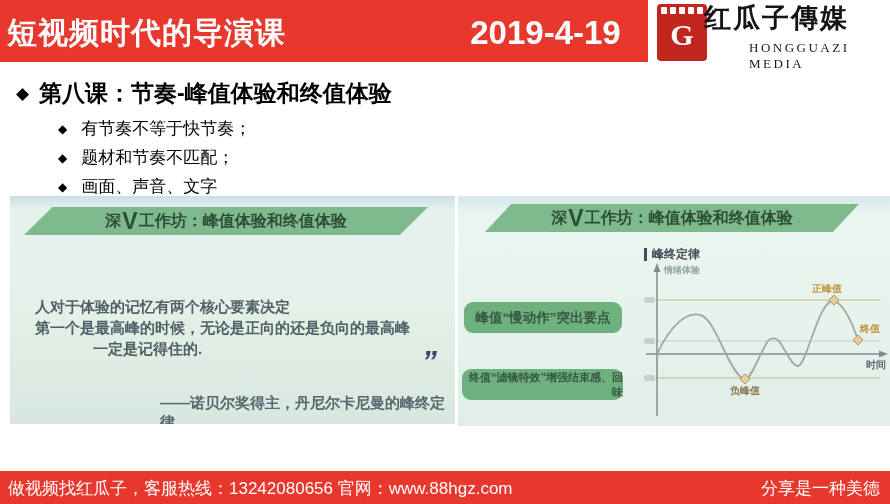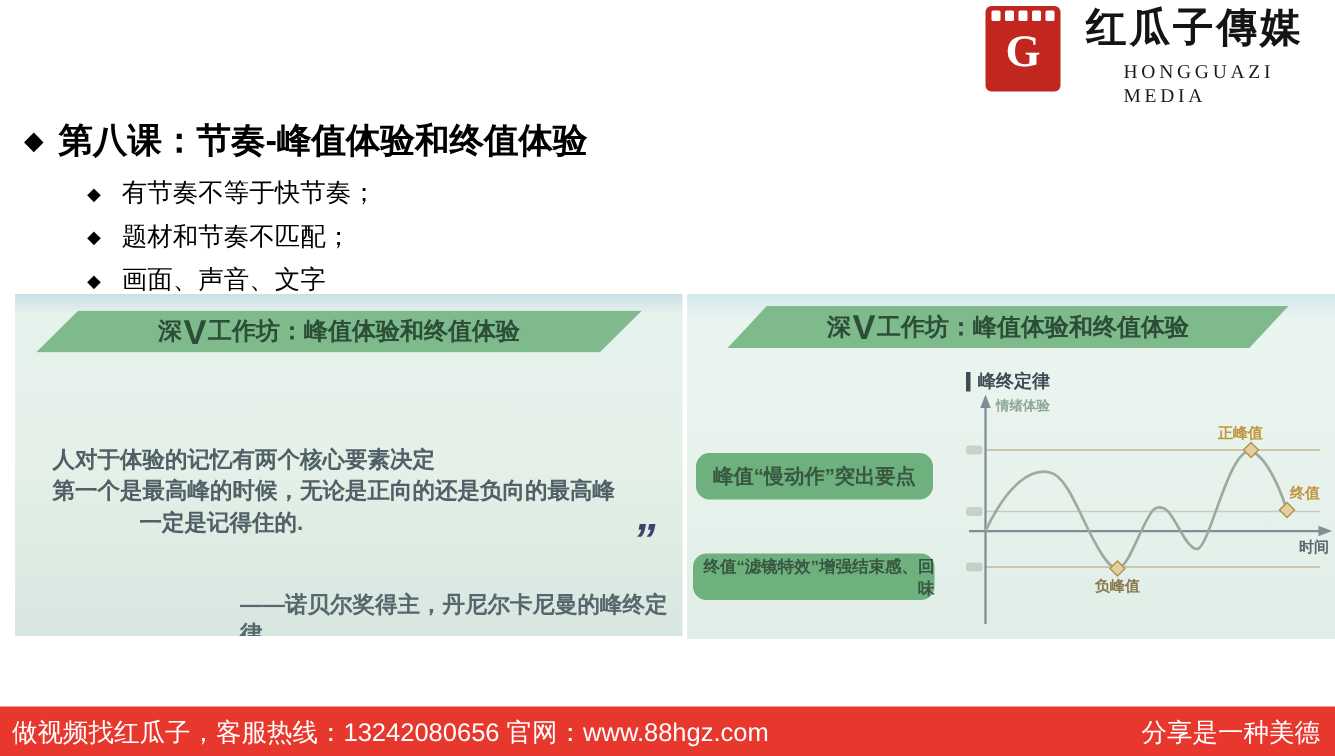--- a/index.html
+++ b/index.html
@@ -10,21 +10,21 @@
   .top-banner { position:absolute; left:0; top:0; width:648px; height:62px; background:#e8372c; }
   .top-title { position:absolute; left:7px; top:13px; color:#ffffff; font-size:30px; font-weight:bold; letter-spacing:1px; }
   .top-date  { position:absolute; left:448px; top:14px; width:195px; text-align:center; color:#ffffff; font-size:33px; font-weight:bold; }
 
   
   .logo-zone { position:absolute; left:648px; top:0; width:242px; height:66px; background:#ffffff; }
   .logo-mark { position:absolute; left:9px; top:4px; width:50px; height:57px; background:#c1271e; border-radius:4px; }
   .logo-film { position:absolute; left:4px; top:3px; right:4px; height:10px; display:flex; gap:3px; }
   .logo-film .perf { width:6px; height:7px; background:#ffffff; border-radius:1px; }
   .logo-g { position:absolute; left:0; right:0; top:14px; text-align:center; color:#ffffff; font-size:30px; font-weight:bold; font-family:"Liberation Serif", serif; }
-  .logo-cn { position:absolute; left:76px; top:0px; color:#141414; font-size:27px; font-weight:bold; font-family:"Liberation Serif", serif; letter-spacing:2px;text-align:center; }
+  .logo-cn { position:absolute; left:56px; top:0px; color:#141414; font-size:27px; font-weight:bold; font-family:"Liberation Serif", serif; letter-spacing:2px;text-align:center; }
   .logo-en { position:absolute; left:65px; top:40px; color:#1a1a1a; font-size:13px; letter-spacing:2.5px; font-family:"Liberation Serif", serif;margin-left:36px; }
 
   
   .heading-row { position:absolute; left:16px; top:78px; display:flex; align-items:center; color:#000; }
   .heading-diamond { font-size:17px; margin-right:10px; }
   .heading-text { font-size:23px; font-weight:bold; }
   .bullet-list { position:absolute; left:58px; top:114px; }
   .bullet-row { display:flex; align-items:center; height:29px; color:#000; }
   .bullet-diamond { font-size:12px; margin-right:14px; }
   .bullet-text { font-size:17px; }
@@ -69,20 +69,24 @@
   
   .footer { position:absolute; left:0; top:471px; width:890px; height:33px; background:#e8372c; }
   .footer-left  { position:absolute; left:8px;  top:6px; color:#ffffff; font-size:17px; }
   .footer-right { position:absolute; right:10px; top:6px; color:#ffffff; font-size:17px; }
 </style>
 </head>
 <body>
 
 <div class="slide">
 
+  <div class="top-banner">
+    <div class="top-title">短视频时代的导演课</div>
+    <div class="top-date">2019-4-19</div>
+  </div>
 
   <div class="logo-zone">
     <div class="logo-mark">
       <div class="logo-film">
         <div class="perf"></div>
           <div class="perf"></div>
         <div class="perf"></div>
           <div class="perf"></div>
         <div class="perf"></div>
       </div>

